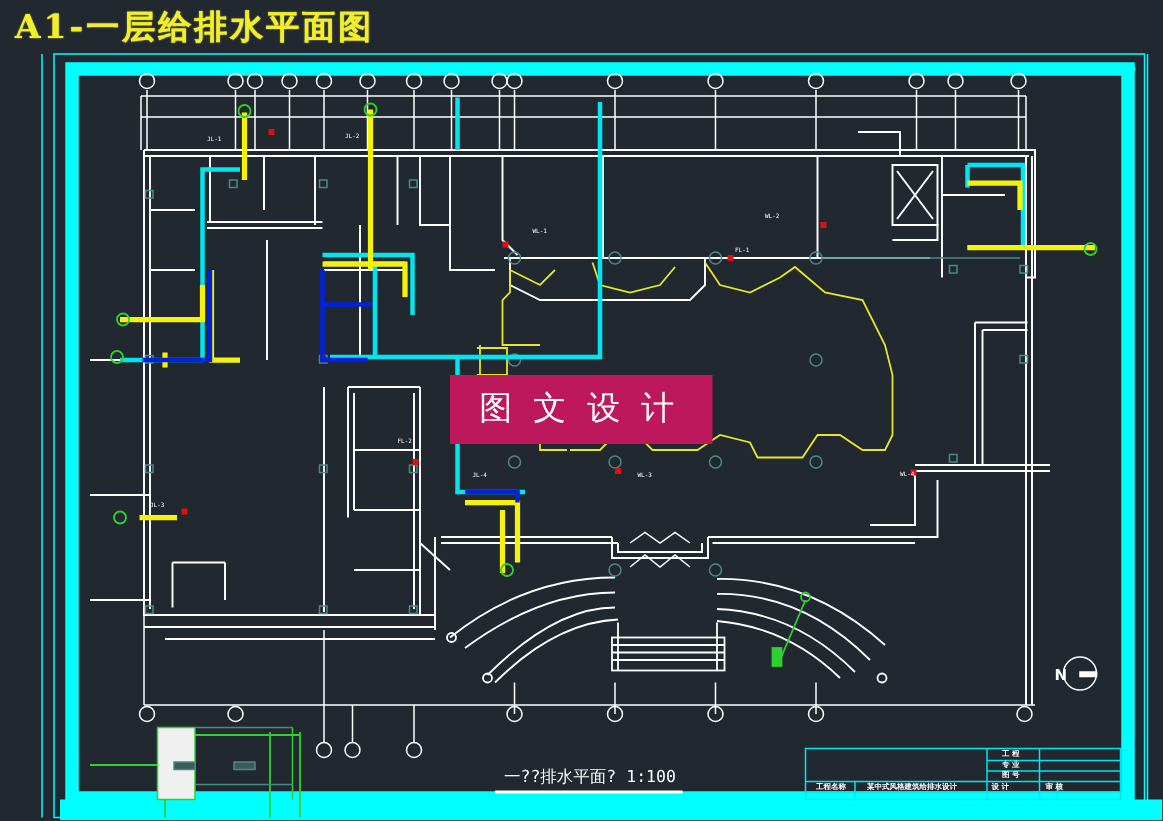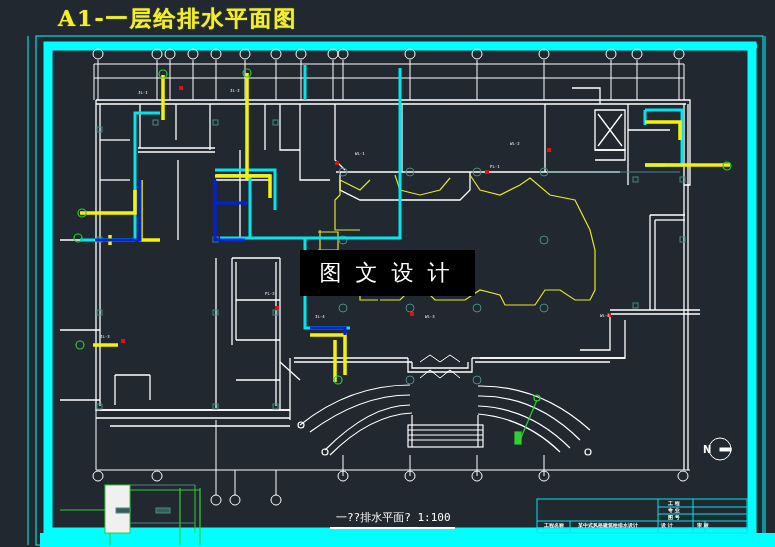--- a/index.html
+++ b/index.html
@@ -1,19 +1,19 @@
 <!DOCTYPE html>
 <html><head>
 <meta charset="utf-8">
 <style>
   html,body{margin:0;padding:0;background:#212830;}
   body{width:775px;height:547px;position:relative;overflow:hidden;font-family:"DejaVu Sans",sans-serif;}
-  .title{position:absolute;left:10px;top:4px;height:28px;color:#f2ee2a;font-family:"DejaVu Serif",serif;font-weight:bold;font-size:22px;letter-spacing:2px;line-height:28px;text-shadow:0 0 1px #f2ee2a;margin-left:48px;}
+  .title{position:absolute;left:10px;top:4px;height:28px;color:#f2ee2a;font-family:"DejaVu Serif",serif;font-weight:bold;font-size:22px;letter-spacing:2px;line-height:28px;text-shadow:0 0 1px #f2ee2a;}
   .canvas{position:absolute;left:0;top:0;width:775px;height:547px;}
-  .watermark{position:absolute;left:300px;top:250px;width:175px;height:46px;background:#000000;color:#fff;font-family:"DejaVu Serif",serif;font-size:22px;letter-spacing:14px;line-height:46px;text-align:center;padding-left:8px;box-sizing:border-box;}
+  .watermark{position:absolute;left:300px;top:250px;width:175px;height:46px;background:#be185d;color:#fff;font-family:"DejaVu Serif",serif;font-size:22px;letter-spacing:14px;line-height:46px;text-align:center;padding-left:8px;box-sizing:border-box;}
   .plan-title{position:absolute;left:330px;top:510px;color:#fff;font-size:11px;font-family:"DejaVu Sans Mono",monospace;border-bottom:2px solid #fff;padding:0 4px 2px 6px;}
   .tb-cell{position:absolute;color:#fff;font-size:6px;line-height:9px;font-weight:bold;white-space:nowrap;}
 </style>
 </head>
 <body>
 
 <div class="title">A1-一层给排水平面图</div>
 
 <svg class="canvas" viewBox="0 0 775 547" xmlns="http://www.w3.org/2000/svg">
 

